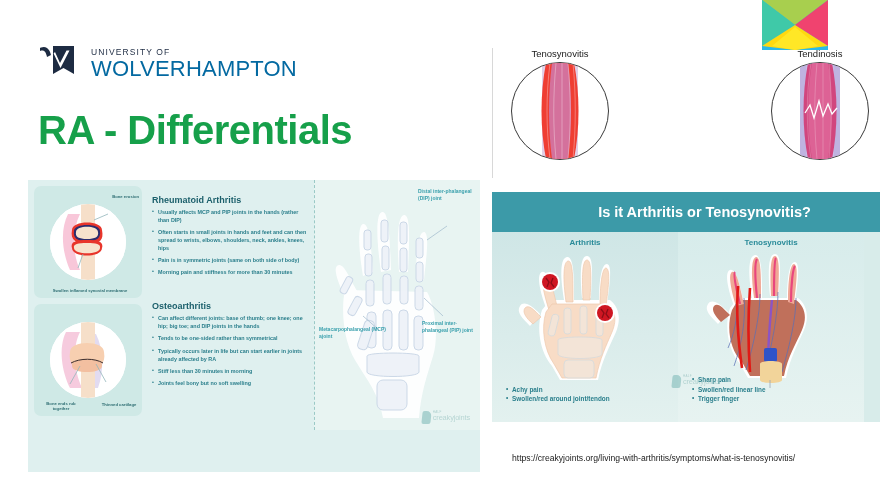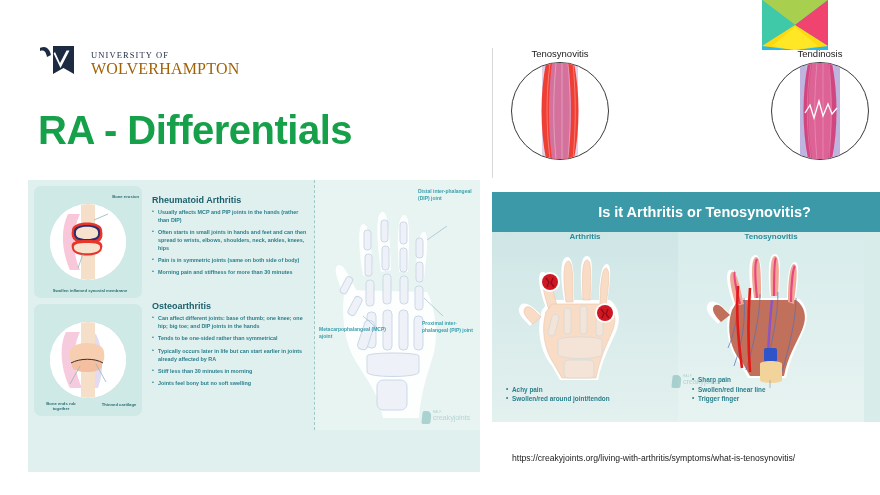--- a/index.html
+++ b/index.html
@@ -4,23 +4,23 @@
 <style>
   html,body{margin:0;padding:0;background:#ffffff;}
   body{width:880px;height:495px;position:relative;overflow:hidden;
        font-family:"Liberation Sans","DejaVu Sans",sans-serif;}
 
   .abs{position:absolute;}
 
   
   #uni-logo{left:38px;top:44px;width:225px;height:40px;display:flex;align-items:center;gap:9px;}
   #uni-mark{width:44px;height:40px;position:relative;flex:0 0 auto;}
-  #uni-words{display:flex;flex-direction:column;line-height:1;font-family:Liberation Serif, serif;}
+  #uni-words{display:flex;flex-direction:column;line-height:1;}
   #uni-small{font-size:8.5px;letter-spacing:1.1px;color:#1d2b42;font-weight:400;}
-  #uni-big{font-size:16px;letter-spacing:.2px;color:#a16207;font-weight:400;margin-top:2px;}
+  #uni-big{font-size:22px;letter-spacing:.2px;color:#0369a1;font-weight:400;margin-top:2px;}
 
   
   #slide-title{left:38px;top:108px;font-size:40px;font-weight:bold;color:#16a04a;letter-spacing:-0.5px;text-align:right;}
 
   
   #corner-logo{left:762px;top:0px;width:66px;height:50px;}
 
   
   #info-left{left:28px;top:180px;width:452px;height:292px;background:#dff0ef;
              box-shadow:0 0 0 0 transparent;overflow:hidden;}
@@ -56,21 +56,21 @@
   .tendon-item{position:absolute;top:0;width:118px;text-align:center;}
   .tendon-cap{font-size:9.5px;color:#1a1a1a;margin-bottom:3px;}
   .tendon-circle{width:96px;height:96px;border-radius:50%;border:1px solid #3a3a3a;
                  margin:0 auto;position:relative;overflow:hidden;background:#fff;}
 
   
   #info-right{left:492px;top:192px;width:425px;height:230px;background:#d8ecea;overflow:hidden;}
   #info-right-header{height:40px;background:#3c9aa8;display:flex;align-items:center;justify-content:center;}
   #info-right-title{color:#ffffff;font-size:14.5px;font-weight:bold;}
   #info-right-body{display:flex;height:190px;}
-  .rcol{width:186px;position:relative;}
+  .rcol{width:186px;position:relative;padding-top:6px;}
   .rcol.a{background:linear-gradient(180deg,#cfe6e6,#e3f1ef);}
   .rcol.b{background:linear-gradient(180deg,#d7eceb,#e7f3f1);}
   .rcol-title{text-align:center;font-size:8px;font-weight:bold;color:#2a8b99;}
   .rcol ul{list-style:none;margin:0;padding:0 0 0 14px;position:absolute;bottom:18px;left:0;}
   .rcol ul li{font-size:6.4px;font-weight:bold;color:#2a7f8c;line-height:1.5;position:relative;padding-left:6px;}
   .rcol ul li:before{content:"•";position:absolute;left:0;top:-1px;}
 
   
   #source-url{left:512px;top:453px;font-size:8.6px;color:#1a1a1a;}
 

